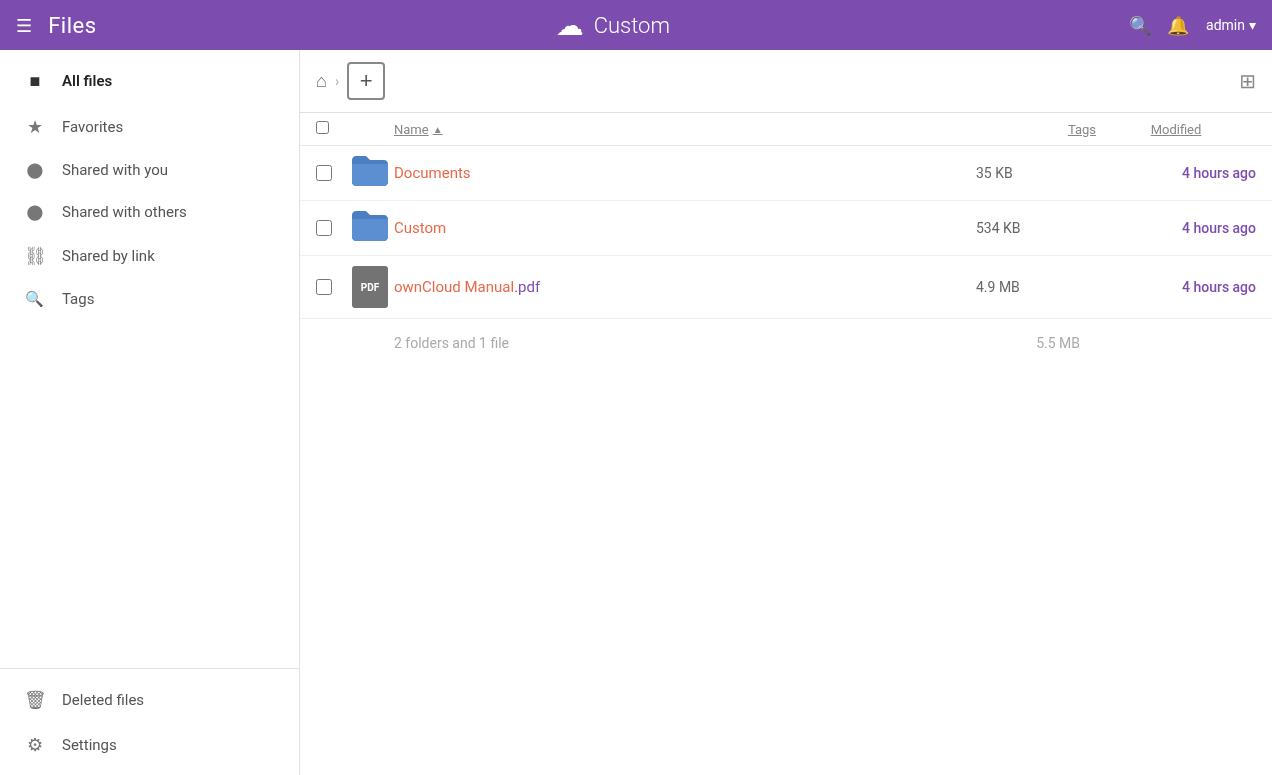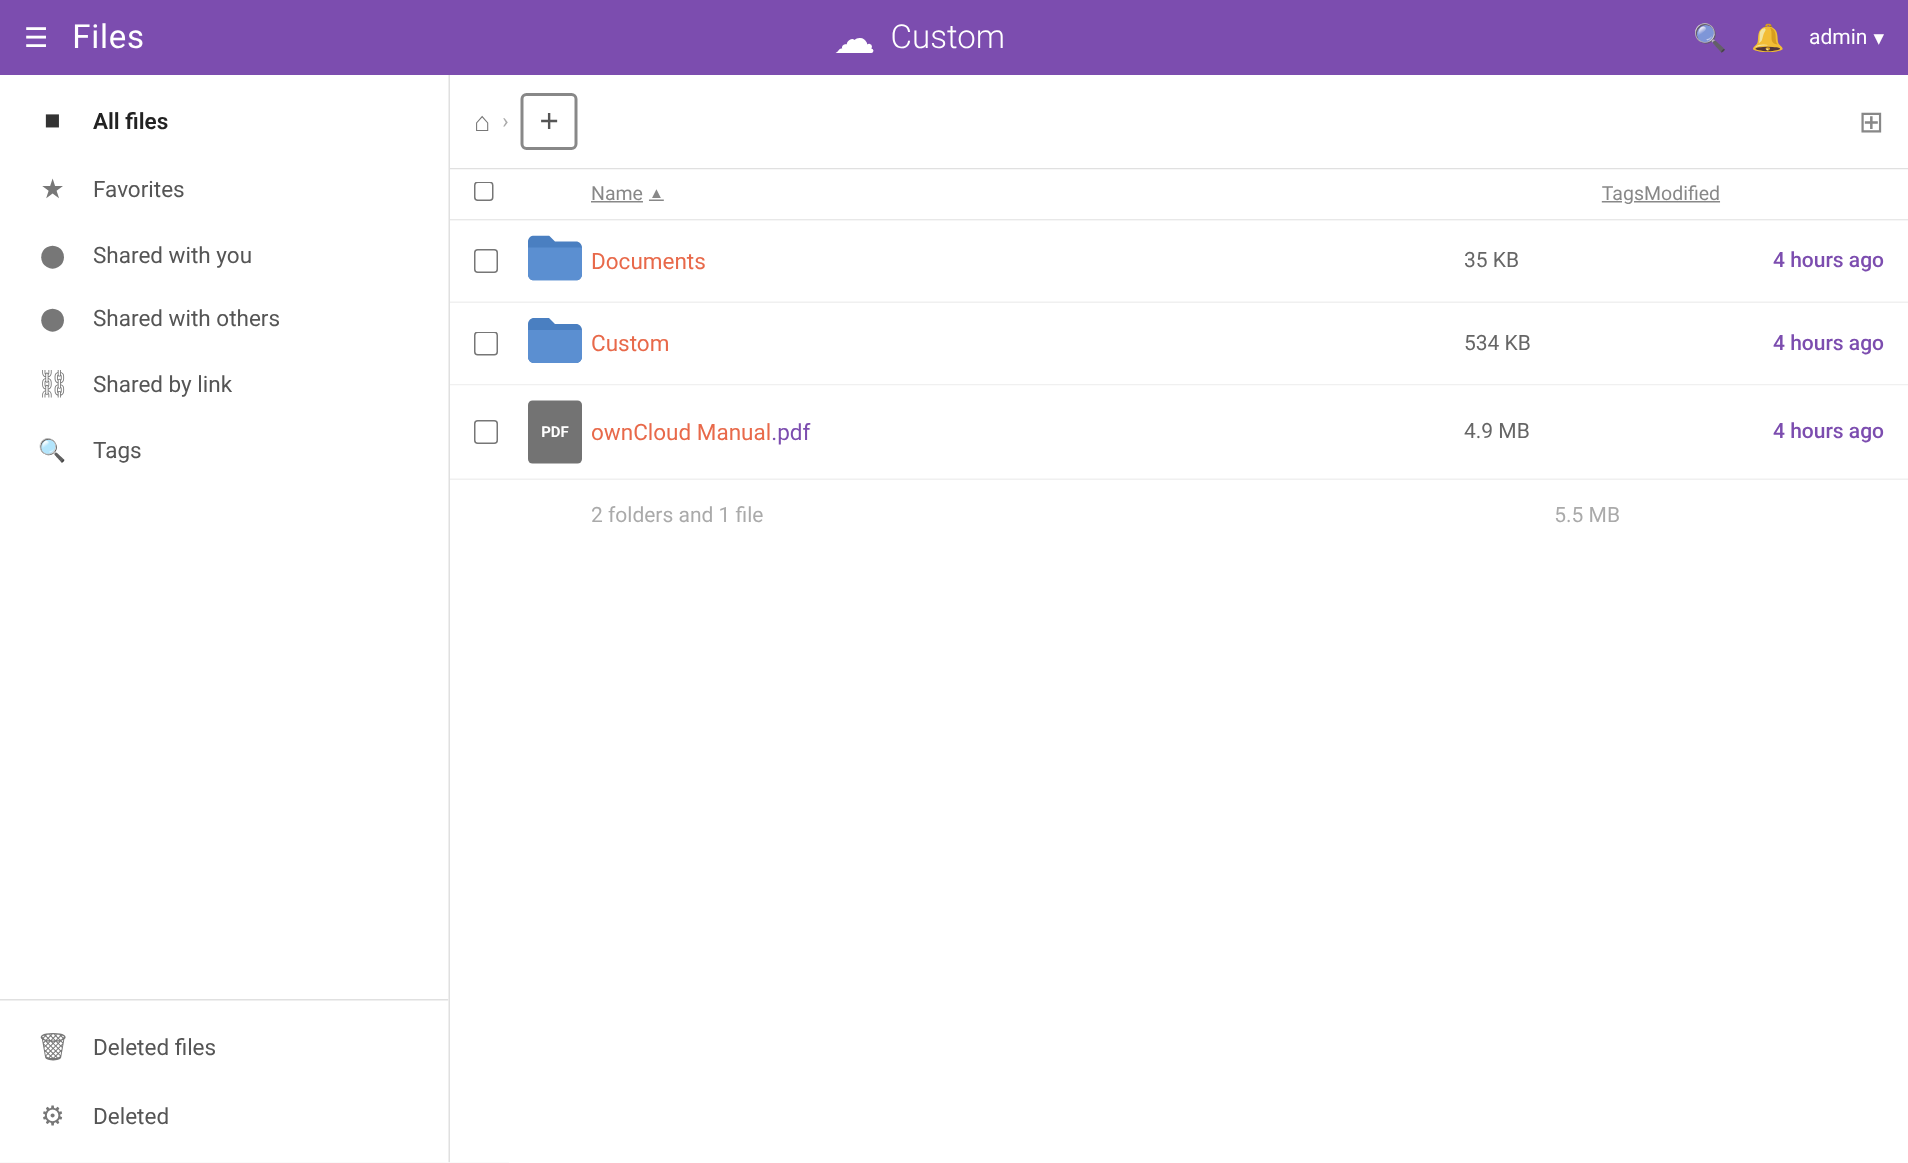--- a/index.html
+++ b/index.html
@@ -95,21 +95,21 @@
       border-bottom: 1px solid #e8e8e8;
       background: white;
       color: #888;
       font-size: 13px;
       text-decoration: underline;
     }
     .col-check { width: 36px; flex-shrink: 0; }
     .col-name { flex: 1; display: flex; align-items: center; gap: 4px; cursor: pointer; }
     .col-name .sort-icon { font-size: 10px; color: #888; }
     .col-size { width: 120px; text-align: right; }
-    .col-modified { width: 160px; text-align: left; }
+    .col-modified { width: 160px; text-align: center; }
     .col-actions { width: 90px; }
 
     .file-row {
       display: flex;
       align-items: center;
       padding: 10px 16px;
       border-bottom: 1px solid #f0f0f0;
       cursor: pointer;
       background: white;
     }
@@ -200,21 +200,21 @@
     </div>
     <div class="sidebar-bottom">
 
       <div class="sidebar-item">
         <span class="item-icon">🗑</span>
         <span>Deleted files</span>
       </div>
 
       <div class="sidebar-item">
         <span class="item-icon">⚙</span>
-        <span>Deleted</span>
+        <span>Settings</span>
       </div>
 
     </div>
   </aside>
 
   <main class="main">
 
     <div class="toolbar">
       <span class="toolbar-home">⌂</span>
       <span class="toolbar-chevron">›</span>

